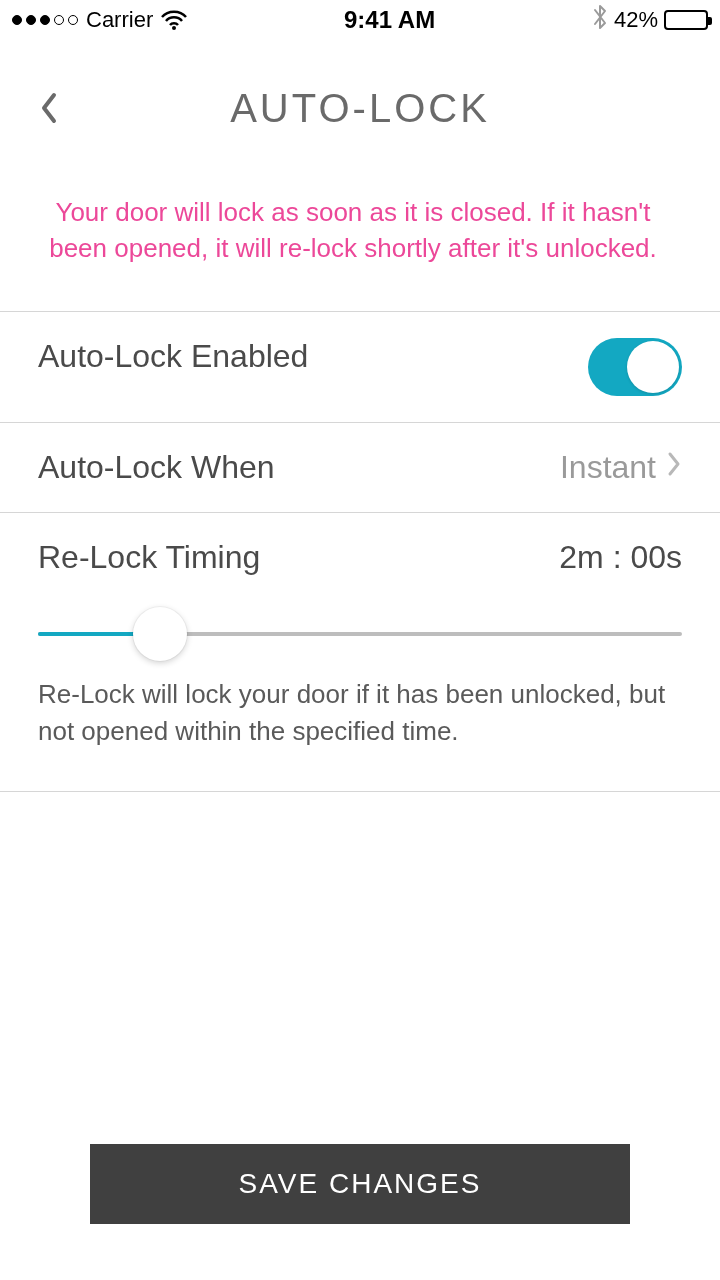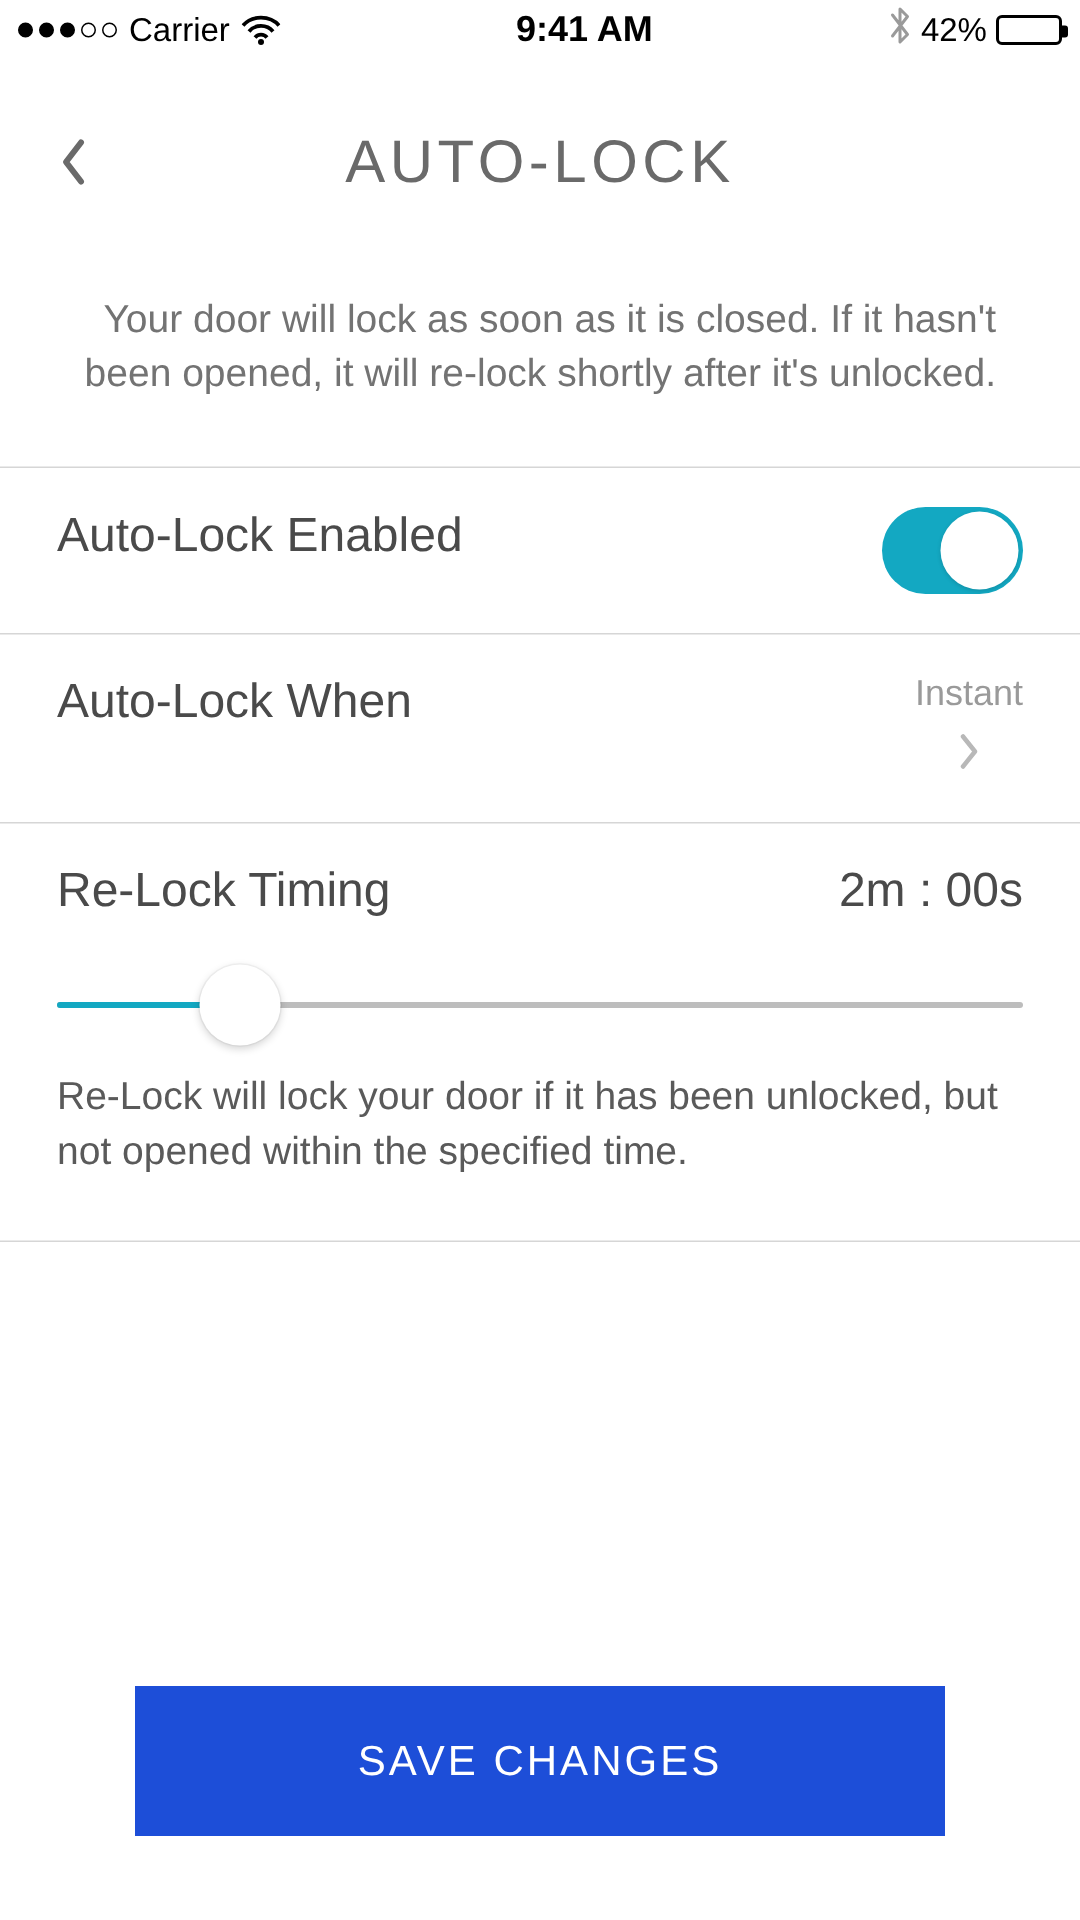--- a/index.html
+++ b/index.html
@@ -61,22 +61,22 @@
       font-weight: 500;
       letter-spacing: 3px;
       color: #6a6a6a;
     }
 
     
     .intro {
       padding: 36px 56px 44px 42px;
       font-size: 26px;
       line-height: 1.4;
-      color: #737373;
-      text-align: right;
+      color: #ec4899;
+      text-align: center;
     }
 
     
     .row {
       border-top: 1px solid #d6d6d6;
       padding: 26px 38px;
       display: flex;
       align-items: flex-start;
       justify-content: space-between;
     }
@@ -99,24 +99,23 @@
       right: 3px; top: 3px;
       width: 52px; height: 52px;
       background: #fff;
       border-radius: 50%;
       box-shadow: 0 1px 3px rgba(0,0,0,0.15);
     }
 
     
     .row-value {
       display:flex; align-items:center; gap:10px;
-      font-size: 24px;
+      font-size: 32px;
       color: #9a9a9a;
       cursor:pointer;
-      flex-direction:column;
     }
     .chevron-right svg { stroke:#b8b8b8; }
 
     
     .relock-section {
       border-top: 1px solid #d6d6d6;
       border-bottom: 1px solid #d6d6d6;
       padding: 26px 38px 40px 38px;
     }
     .relock-head {
@@ -150,22 +149,22 @@
     .relock-desc {
       font-size: 26px;
       line-height: 1.45;
       color:#5a5a5a;
     }
 
     
     .save-btn {
       position: absolute;
       left: 90px; right: 90px; bottom: 56px;
-      height: 100px;
-      background: #1d4ed8;
+      height: 80px;
+      background: #404040;
       color:#fff;
       display:flex; align-items:center; justify-content:center;
       font-size: 28px;
       letter-spacing: 2px;
       font-weight: 500;
       cursor:pointer;
     }
   </style>
 </head>
 <body>

